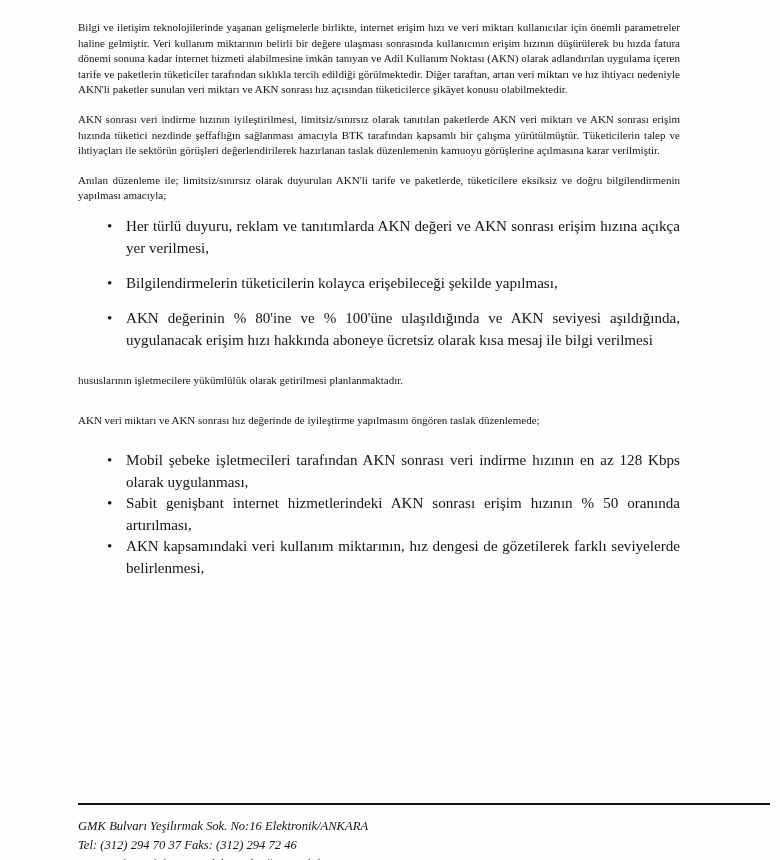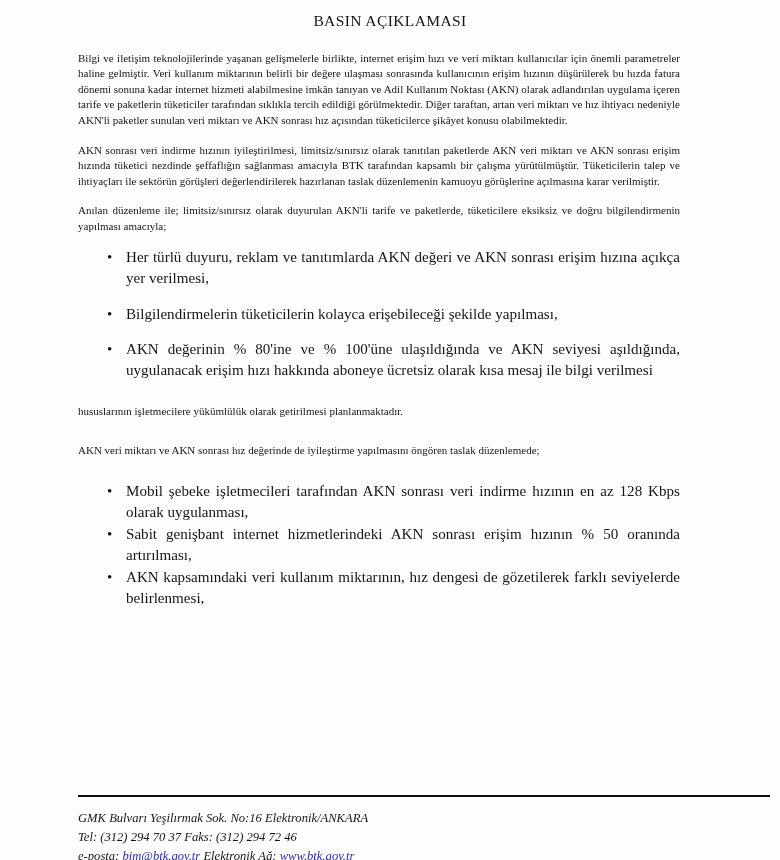--- a/index.html
+++ b/index.html
@@ -105,21 +105,20 @@
     color: #2b2bb5;
     text-decoration: underline;
     font-style: italic;
   }
 </style>
 </head>
 <body>
 
 <div class="page">
 
-  <h1 class="doc-title">BASIN AÇIKLAMASI</h1>
 
   <div class="body-wrap">
 
     <p class="para">Bilgi ve iletişim teknolojilerinde yaşanan gelişmelerle birlikte, internet erişim hızı ve veri miktarı kullanıcılar için önemli parametreler haline gelmiştir. Veri kullanım miktarının belirli bir değere ulaşması sonrasında kullanıcının erişim hızının düşürülerek bu hızda fatura dönemi sonuna kadar internet hizmeti alabilmesine imkân tanıyan ve Adil Kullanım Noktası (AKN) olarak adlandırılan uygulama içeren tarife ve paketlerin tüketiciler tarafından sıklıkla tercih edildiği görülmektedir. Diğer taraftan, artan veri miktarı ve hız ihtiyacı nedeniyle AKN'li paketler sunulan veri miktarı ve AKN sonrası hız açısından tüketicilerce şikâyet konusu olabilmektedir.</p>
 
 
     <p class="para">AKN sonrası veri indirme hızının iyileştirilmesi, limitsiz/sınırsız olarak tanıtılan paketlerde AKN veri miktarı ve AKN sonrası erişim hızında tüketici nezdinde şeffaflığın sağlanması amacıyla BTK tarafından kapsamlı bir çalışma yürütülmüştür. Tüketicilerin talep ve ihtiyaçları ile sektörün görüşleri değerlendirilerek hazırlanan taslak düzenlemenin kamuoyu görüşlerine açılmasına karar verilmiştir.</p>
 
     <p class="para tight">Anılan düzenleme ile; limitsiz/sınırsız olarak duyurulan AKN'li tarife ve paketlerde, tüketicilere eksiksiz ve doğru bilgilendirmenin yapılması amacıyla;</p>
 

